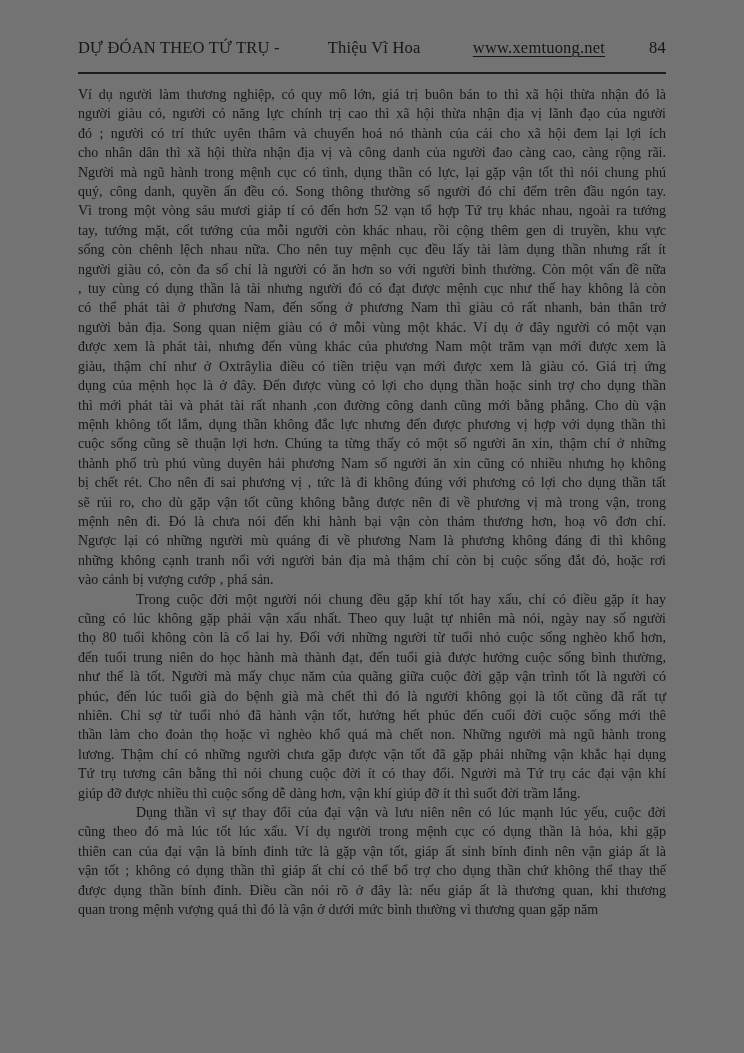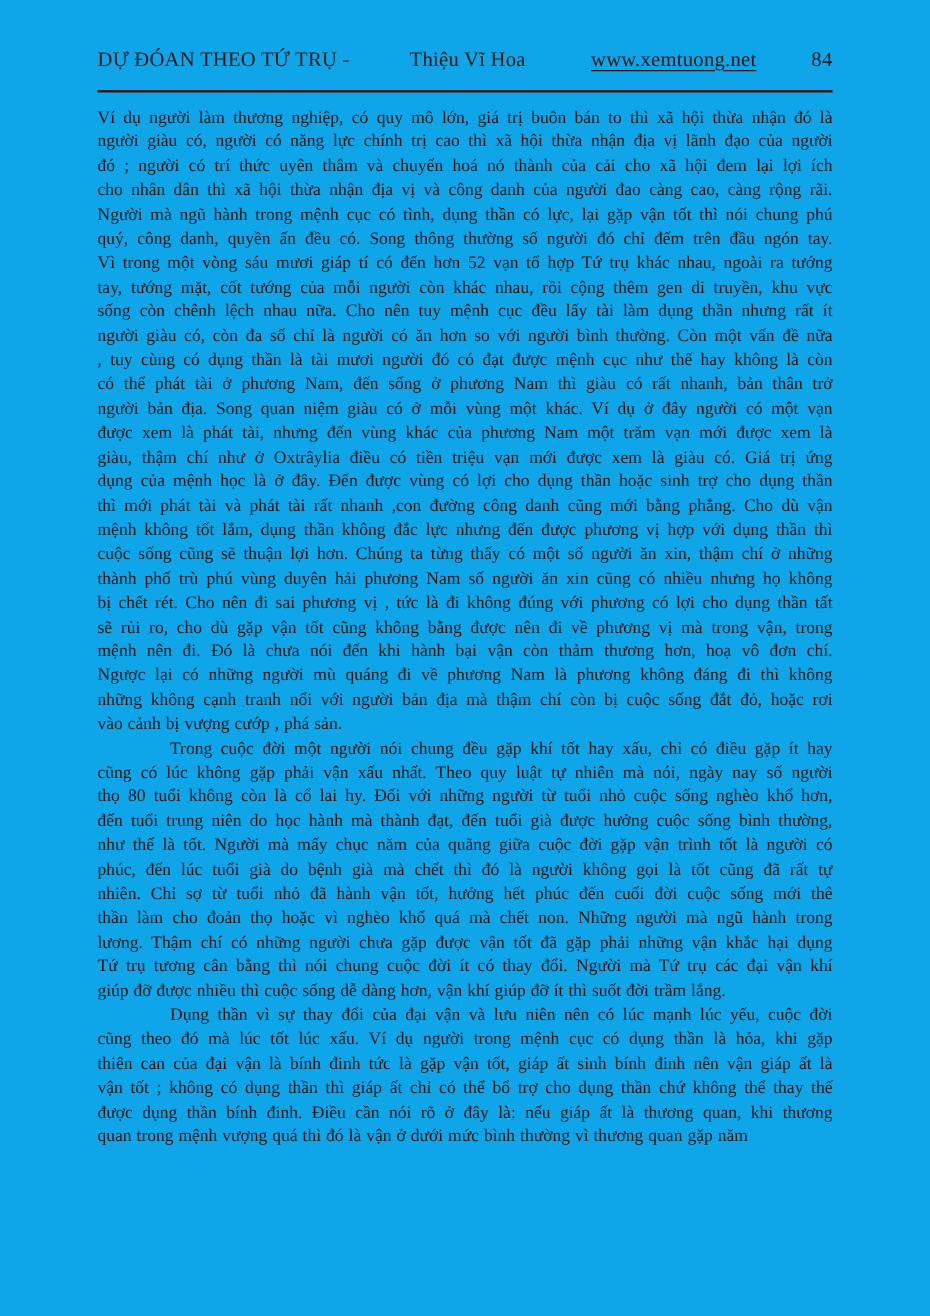--- a/index.html
+++ b/index.html
@@ -4,21 +4,21 @@
 <style>
   html, body {
     margin: 0;
     padding: 0;
     background: #f4f4f2;
   }
   .page {
     position: relative;
     width: 744px;
     height: 1053px;
-    background: #0ea5e9;
+    background: #737373;
     overflow: hidden;
     font-family: "Liberation Serif", "DejaVu Serif", serif;
     color: #161616;
     margin: 0 auto;
     box-sizing: border-box;
     padding: 38px 78px 0 78px;
   }
   .header {
     display: flex;
     align-items: baseline;
@@ -68,21 +68,21 @@
       <div class="line">Ví dụ người  làm thương nghiệp, có quy mô lớn, giá trị buôn bán to thì xã hội thừa nhận đó là</div>
       <div class="line">người giàu có, người có năng lực chính trị cao thì xã hội thừa nhận địa vị lãnh đạo của người</div>
       <div class="line">đó ; người  có trí thức uyên thâm và chuyển hoá nó thành của cải cho xã hội đem lại lợi ích</div>
       <div class="line">cho nhân dân thì xã hội thừa nhận địa vị và công danh của người đao càng cao, càng rộng rãi.</div>
       <div class="line">Người mà ngũ hành trong mệnh cục có tình, dụng thần có lực, lại gặp vận tốt thì nói chung phú</div>
       <div class="line">quý, công danh, quyền ấn đều có. Song thông thường số người đó chỉ đếm trên đầu ngón tay.</div>
       <div class="line">Vì trong một vòng sáu mươi giáp tí có đến hơn 52 vạn tổ hợp Tứ trụ khác nhau, ngoài ra tướng</div>
       <div class="line">tay, tướng mặt, cốt tướng của mỗi người còn khác nhau, rồi cộng thêm gen di truyền, khu vực</div>
       <div class="line">sống còn chênh lệch nhau nữa. Cho nên tuy mệnh cục đều lấy tài làm dụng thần nhưng rất ít</div>
       <div class="line">người giàu có, còn đa số chỉ là người có ăn hơn so với người bình thường. Còn một vấn đề nữa</div>
-      <div class="line">, tuy cùng có dụng thần là tài mươi người đó có đạt được mệnh cục như thế  hay không là còn</div>
+      <div class="line">, tuy cùng có dụng thần là tài nhưng người đó có đạt được mệnh cục như thế  hay không là còn</div>
       <div class="line">có thể phát tài  ở phương Nam, đến sống ở phương Nam thì giàu có rất nhanh, bản thân trở</div>
       <div class="line">người bản địa. Song quan niệm giàu  có ở mỗi vùng một khác. Ví dụ ở đây người có một vạn</div>
       <div class="line">được xem là phát tài, nhưng đến vùng khác của phương Nam một trăm vạn mới được xem là</div>
       <div class="line">giàu, thậm chí như ở  Oxtrâylia  điều có tiền triệu vạn mới được xem là giàu có. Giá trị ứng</div>
       <div class="line">dụng của mệnh học là ở đây. Đến được vùng có lợi cho dụng thần hoặc sinh trợ cho dụng thần</div>
       <div class="line">thì mới phát tài và phát tài rất nhanh ,con đường công danh cũng mới bằng phẳng. Cho dù vận</div>
       <div class="line">mệnh không tốt lắm, dụng thần không đắc lực nhưng đến được phương vị hợp với dụng thần thì</div>
       <div class="line">cuộc sống cũng sẽ thuận lợi hơn. Chúng ta từng thấy có một số người ăn xin, thậm chí ở những</div>
       <div class="line">thành phố trù phú vùng duyên hải phương Nam số người ăn xin cũng có nhiều nhưng họ không</div>
       <div class="line">bị chết rét. Cho nên đi sai phương vị , tức là đi không đúng với phương có lợi cho dụng thần tất</div>

